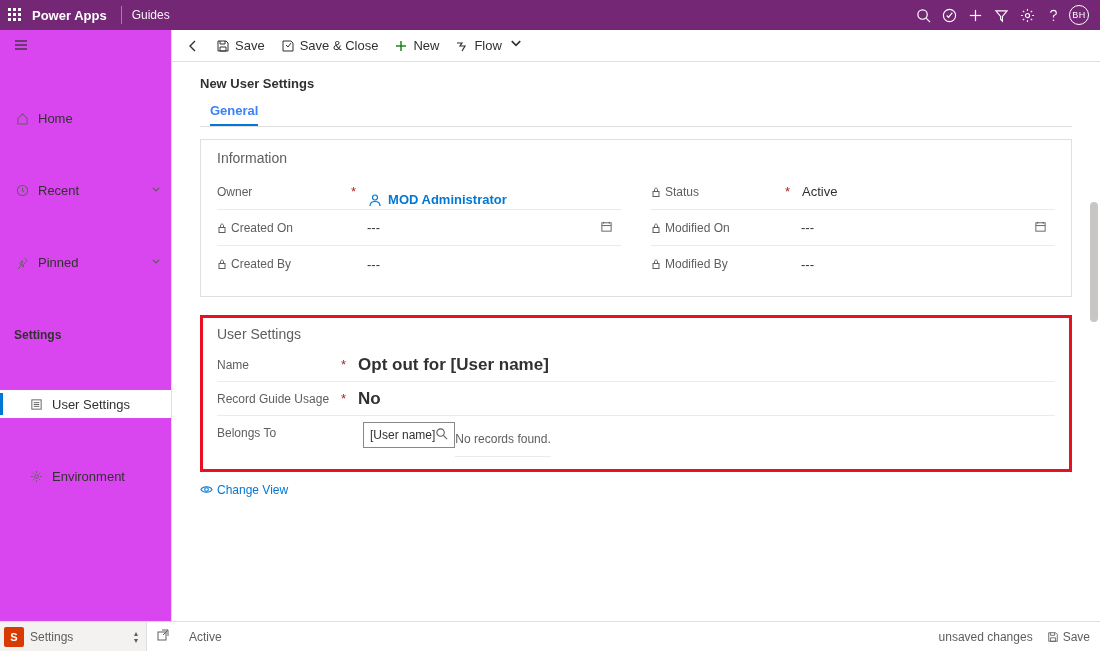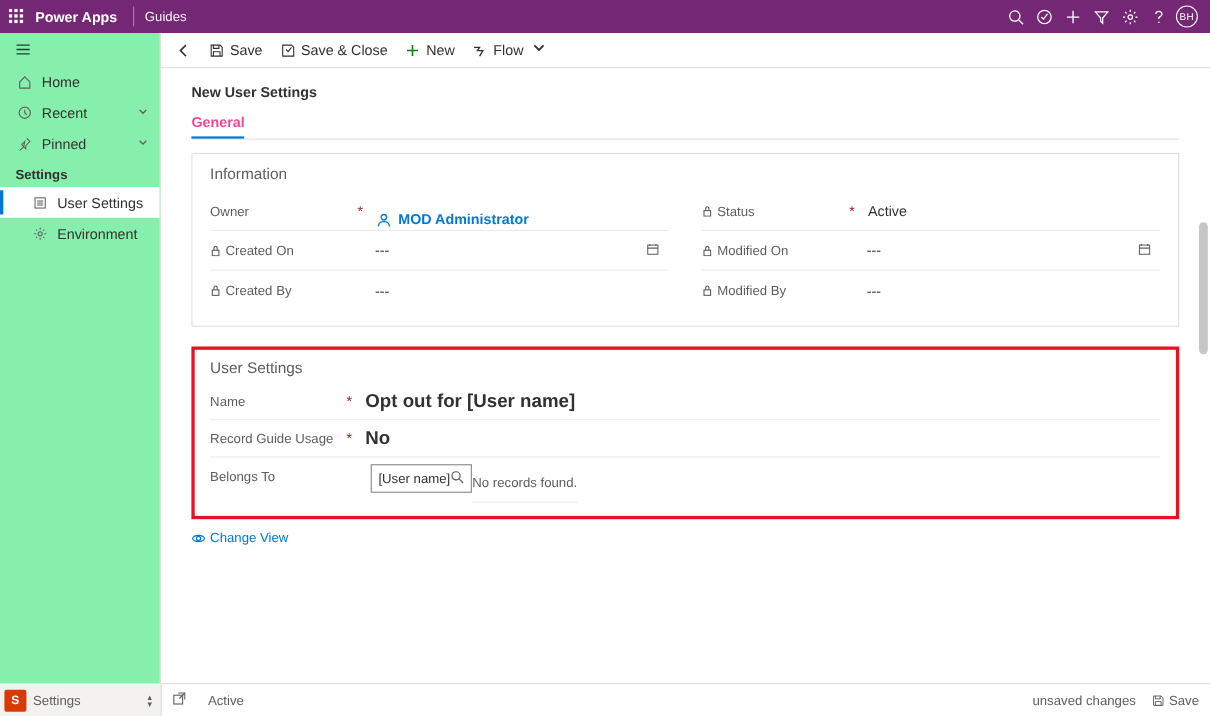--- a/index.html
+++ b/index.html
@@ -10,39 +10,39 @@
   }
   .app-header .waffle { width: 14px; height: 14px; margin-right: 10px; }
   .app-header .brand { font-weight: 600; margin-right: 14px; }
   .app-header .divider { width: 1px; height: 18px; background: rgba(255,255,255,0.4); margin-right: 10px; }
   .app-header .area { font-size: 12px; opacity: 0.95; }
   .app-header .spacer { flex: 1; }
   .hdr-icon { width: 26px; height: 30px; display: flex; align-items: center; justify-content: center; cursor: pointer; }
   .hdr-icon svg { width: 15px; height: 15px; }
   .avatar-circle { width: 20px; height: 20px; border: 1px solid #fff; border-radius: 50%; display: flex; align-items: center; justify-content: center; font-size: 9px; letter-spacing: 0.5px;}
   .body { display: flex; height: 591px; }
-  .sidebar { width: 146px; background: #86efac; border-right: 1px solid #e1dfdd; display: flex; flex-direction: column; font-size: 13px; color: #323130;}
+  .sidebar { width: 172px; background: #d946ef; border-right: 1px solid #e1dfdd; display: flex; flex-direction: column; font-size: 13px; color: #323130; gap: 44px;}
   .sidebar .hamb { height: 30px; display:flex; align-items:center; padding-left: 14px; cursor:pointer;}
   .nav-item { height: 28px; display:flex; align-items:center; padding: 0 10px 0 14px; cursor:pointer; position:relative;}
   .nav-item .ico { width: 16px; margin-right: 8px; display:flex; align-items:center; justify-content:center;}
   .nav-item .chev { margin-left:auto; }
   .nav-item.sub { padding-left: 28px; }
   .nav-item.selected { background:#fff; }
   .nav-item.selected::before { content:""; position:absolute; left:0; top:3px; bottom:3px; width:3px; background:#0078d4;}
   .section-label { padding: 8px 14px 4px; font-size: 12px; font-weight:600; color:#323130;}
   .main { flex:1; display:flex; flex-direction:column; position:relative; }
   .cmdbar { height: 34px; border-bottom: 1px solid #e1dfdd; display:flex; align-items:center; padding: 0 6px; font-size:13px; color:#323130;}
   .cmd-back { width: 30px; display:flex; justify-content:center; cursor:pointer;}
   .cmd-btn { display:flex; align-items:center; padding: 0 8px; height:100%; cursor:pointer; gap:5px;}
   .cmd-btn svg { width:14px; height:14px; }
   .cmd-chev { margin-left:2px; }
   .content { padding: 14px 28px 0 28px; overflow:auto; position:relative; height: 100%;}
   .page-title { font-size: 13px; font-weight:600; color:#323130; margin-bottom: 8px;}
   .tabbar { border-bottom: 1px solid #e1dfdd; margin-bottom: 12px;}
-  .tab { display:inline-block; padding: 4px 0 6px; font-size:13px; font-weight:600; color:#ec4899; border-bottom: 2px solid #0078d4; cursor:pointer;}
+  .tab { display:inline-block; padding: 4px 0 6px; font-size:13px; font-weight:600; color:#3b82f6; border-bottom: 2px solid #0078d4; cursor:pointer;margin-left:10px;}
   .card { border: 1px solid #e1dfdd; padding: 10px 16px 14px; margin-bottom: 18px; font-size:13px;}
   .card-title { font-size: 14px; color:#605e5c; margin-bottom: 8px;}
   .info-grid { display:flex; gap: 30px;}
   .col { flex:1; }
   .row { display:flex; align-items:center; height: 36px; border-bottom: 1px solid #edebe9;}
   .row:last-child { border-bottom: none;}
   .lbl { width: 130px; color:#605e5c; font-size:12px; display:flex; align-items:center; gap:4px;}
   .req { color:#a4262c; margin-left:4px; font-size:13px;}
   .val { flex:1; color:#323130; font-size:13px; display:flex; align-items:center; gap:6px;}
   .val.link { color:#0078d4; font-weight:600;margin-top:16px;}

